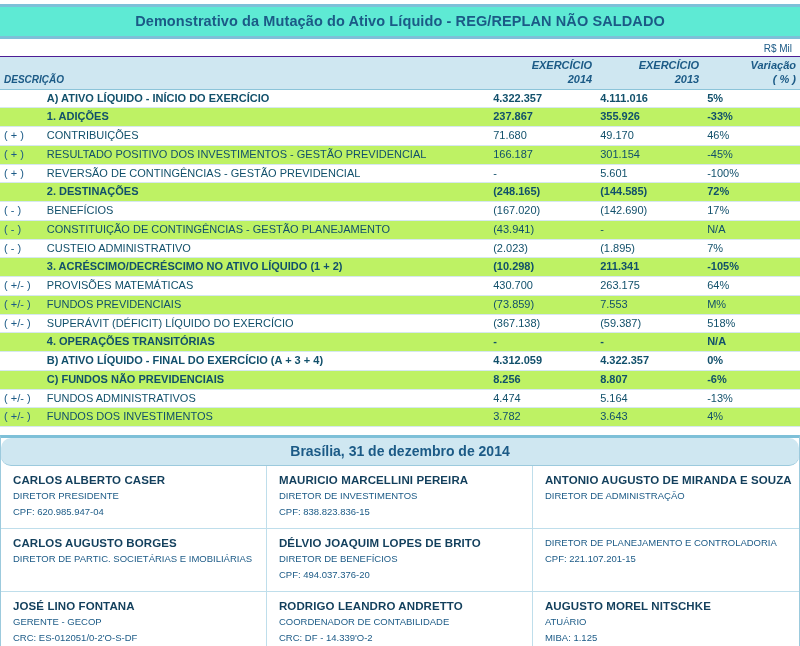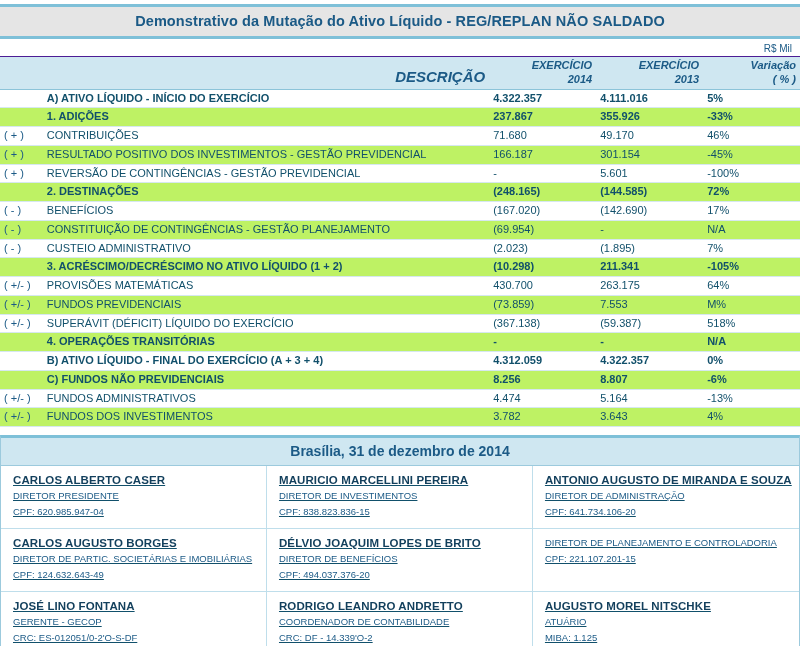--- a/index.html
+++ b/index.html
@@ -16,21 +16,21 @@
     overflow: hidden;
   }
   .page {
     width: 800px;
     height: 646px;
     position: relative;
     box-sizing: border-box;
   }
   
   .title-bar {
-    background: #e5e5e5;
+    background: #5eead4;
     border-top: 3px solid #7ec0d8;
     border-bottom: 3px solid #7ec0d8;
     text-align: center;
     padding: 6px 0 7px 0;
     margin: 4px 0 0 0;
   }
   .title-bar .title-text {
     font-size: 14.5px;
     font-weight: bold;
     color: #1b5a86;
@@ -67,22 +67,22 @@
     background: #cfe7f1;
     border-top: 1px solid #4c1d95;
     border-bottom: 1px solid #8cc4d9;
     vertical-align: bottom;
     text-align: right;
     padding-bottom: 3px;
     padding-top: 3px;
     font-style: italic;
   }
   thead th.h-desc {
-    text-align: right;
-    font-size: 15px;
+    text-align: left;
+    font-size: 10px;
   }
   .hdr2 { display:block; }
 
   tbody tr.alt td { background: #bef264; }
   tbody tr td { border-bottom: 1px solid #d6e8f0; }
   td.sign { text-align: left; color: #1b5a86; padding-left: 10px; }
   td.desc { text-align: left; }
   td.num { text-align: left; }
   .b { font-weight: bold; }
   .ind1 { padding-left: 60px; }
@@ -97,37 +97,37 @@
     background: #ffffff;
   }
   .sig-header {
     text-align: center;
     background: #cfe7f1;
     color: #1b5a86;
     font-weight: bold;
     font-size: 14px;
     padding: 5px 0 6px 0;
     border-bottom: 1px solid #9ccadd;
+    border-radius: 10px;
   }
   .sig-grid {
     display: flex;
     flex-wrap: wrap;
   }
   .sig-row {
     display: flex;
     width: 100%;
     border-bottom: 1px solid #bfdeeb;
   }
   .sig-row:last-child { border-bottom: none; }
   .sig-cell {
     width: 33.33%;
     box-sizing: border-box;
     padding: 8px 2px 9px 12px;
     border-right: 1px solid #bfdeeb;
-    text-decoration: underline;
   }
   .sig-cell:last-child { border-right: none; }
   .sig-name {
     font-weight: bold;
     font-size: 11.5px;
     color: #123f5c;
     letter-spacing: 0.1px;
     margin-bottom: 4px;
   }
   .sig-role {
@@ -223,21 +223,21 @@
         <tr>
           <td class="sign">( - )</td>
           <td class="desc ind2">BENEFÍCIOS</td>
           <td class="num">(167.020)</td>
           <td class="num">(142.690)</td>
           <td class="num">17%</td>
         </tr>
         <tr class="alt">
           <td class="sign">( - )</td>
           <td class="desc ind2">CONSTITUIÇÃO DE CONTINGÊNCIAS - GESTÃO PLANEJAMENTO</td>
-          <td class="num">(69.954)</td>
+          <td class="num">(43.941)</td>
           <td class="num">-</td>
           <td class="num">N/A</td>
         </tr>
         <tr>
           <td class="sign">( - )</td>
           <td class="desc ind2">CUSTEIO ADMINISTRATIVO</td>
           <td class="num">(2.023)</td>
           <td class="num">(1.895)</td>
           <td class="num">7%</td>
         </tr>
@@ -317,28 +317,26 @@
             <div class="sig-id">CPF: 620.985.947-04</div>
           </div>
           <div class="sig-cell">
             <div class="sig-name">MAURICIO MARCELLINI PEREIRA</div>
             <div class="sig-role">DIRETOR DE INVESTIMENTOS</div>
             <div class="sig-id">CPF: 838.823.836-15</div>
           </div>
           <div class="sig-cell">
             <div class="sig-name">ANTONIO AUGUSTO DE MIRANDA E SOUZA</div>
             <div class="sig-role">DIRETOR DE ADMINISTRAÇÃO</div>
-            <div class="sig-id">CPF: 641.734.106-20</div>
           </div>
         </div>
         <div class="sig-row">
           <div class="sig-cell">
             <div class="sig-name">CARLOS AUGUSTO BORGES</div>
             <div class="sig-role">DIRETOR DE PARTIC. SOCIETÁRIAS E IMOBILIÁRIAS</div>
-            <div class="sig-id">CPF: 124.632.643-49</div>
           </div>
           <div class="sig-cell">
             <div class="sig-name">DÉLVIO JOAQUIM LOPES DE BRITO</div>
             <div class="sig-role">DIRETOR DE BENEFÍCIOS</div>
             <div class="sig-id">CPF: 494.037.376-20</div>
           </div>
           <div class="sig-cell">
             <div class="sig-role">DIRETOR DE PLANEJAMENTO E CONTROLADORIA</div>
             <div class="sig-id">CPF: 221.107.201-15</div>
           </div>

